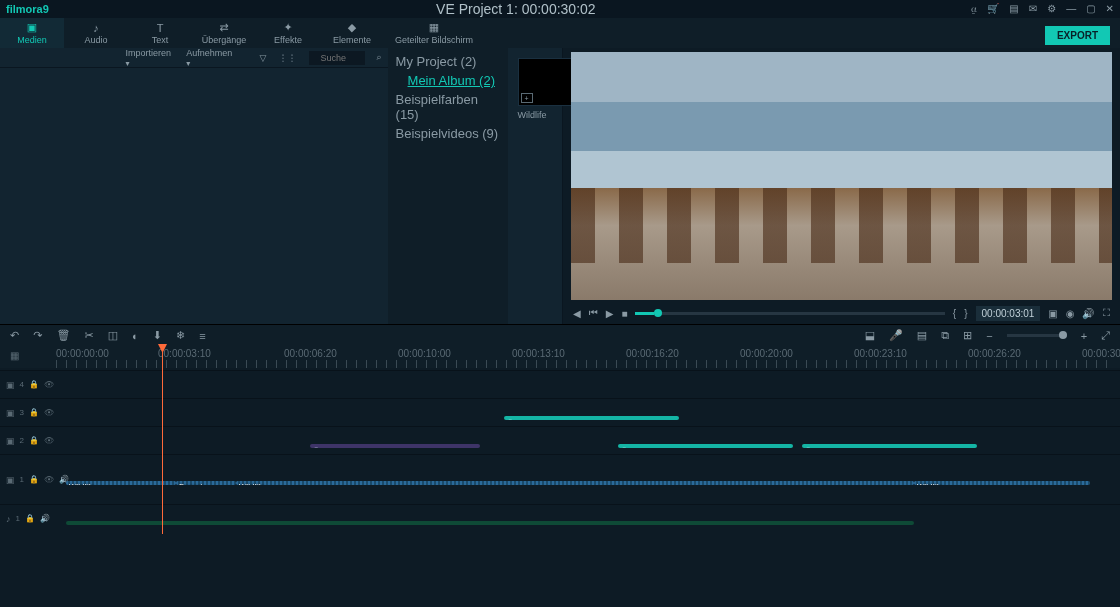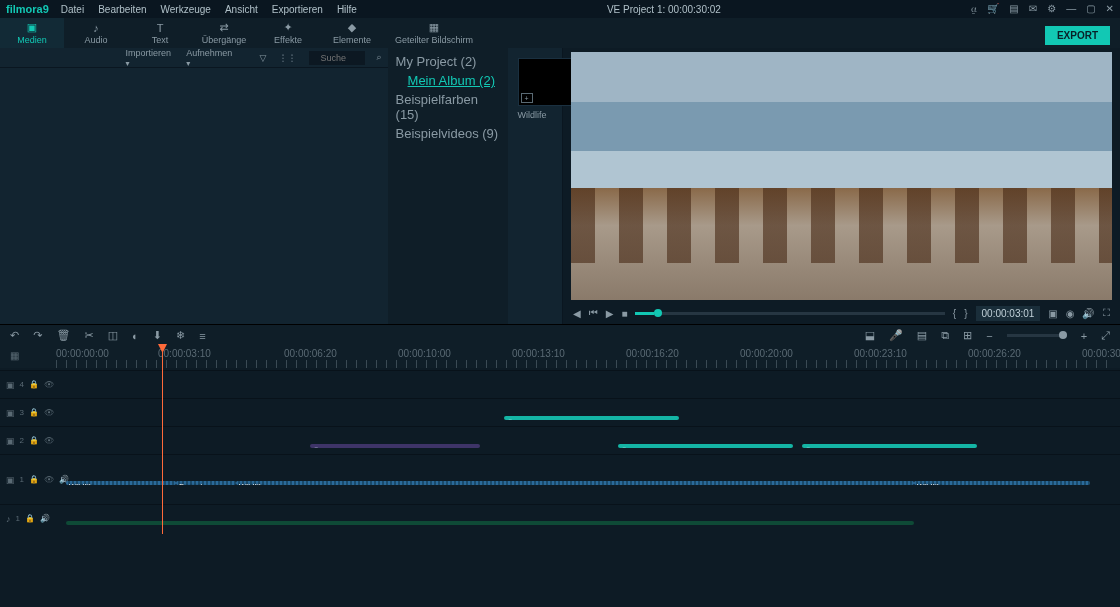--- a/index.html
+++ b/index.html
@@ -2,21 +2,21 @@
 <html><head>
 <meta charset="utf-8">
 <style>
 * { margin: 0; padding: 0; box-sizing: border-box; font-family: Arial, sans-serif; }
 body { background: #0d1b25; color: #a0b0b8; width: 1120px; height: 607px; overflow: hidden; font-size: 10px; }
 
 .titlebar { height: 18px; background: #0a1620; display: flex; align-items: center; padding: 0 6px; }
 .logo { color: #12c8b4; font-weight: bold; font-size: 11px; margin-right: 12px; }
 .menu { display: flex; gap: 14px; font-size: 10px; color: #b0c0c8; }
 .menu span { cursor: pointer; }
-.title-center { flex: 1; text-align: center; font-size: 10px; color: #b0c0c8; }
+.title-center { flex: 1; text-align: center; font-size: 14px; color: #b0c0c8; }
 .win-icons { display: flex; gap: 10px; font-size: 10px; color: #8a9aa4; }
 .win-icons span { cursor: pointer; }
 
 .toolbar { height: 30px; background: #0f1e28; display: flex; align-items: flex-end; }
 .tool-tab { width: 64px; height: 30px; display: flex; flex-direction: column; align-items: center; justify-content: center; font-size: 9px; color: #8a9aa4; cursor: pointer; gap: 1px; }
 .tool-tab.active { background: #122a36; color: #12c8b4; }
 .tool-tab .ico { font-size: 11px; }
 .export-btn { margin-left: auto; margin-right: 10px; background: #12c8b4; color: #082028; padding: 4px 12px; font-size: 10px; font-weight: bold; cursor: pointer; margin-bottom: 3px; }
 
 .upper { display: flex; height: 276px; }
@@ -79,28 +79,20 @@
 .clip-vid .wave { position: absolute; bottom: 0; left: 0; right: 0; height: 10px; background: repeating-linear-gradient(90deg, #2a6a9a 0 2px, #1a4a6a 2px 4px); }
 .clip-aud { background: #0e4a36; top: 2px; bottom: 2px; }
 .clip-aud .wave { position: absolute; top: 10px; bottom: 0; left: 0; right: 0; background: repeating-linear-gradient(90deg, #1a8a5a 0 1px, #0e4a36 1px 3px, #1a8a5a 3px 4px, #0e4a36 4px 7px); }
 .ico-sm { font-size: 9px; }
 </style>
 </head>
 <body>
 
 <div class="titlebar">
   <span class="logo">filmora9</span>
-  <div class="menu">
-    <span>Datei</span>
-    <span>Bearbeiten</span>
-    <span>Werkzeuge</span>
-    <span>Ansicht</span>
-    <span>Exportieren</span>
-    <span>Hilfe</span>
-  </div>
   <div class="title-center">VE Project 1: 00:00:30:02</div>
   <div class="win-icons">
     <span>⍶</span>
     <span>🛒</span>
     <span>▤</span>
     <span>✉</span>
     <span>⚙</span>
     <span>—</span>
     <span>▢</span>
     <span>✕</span>

